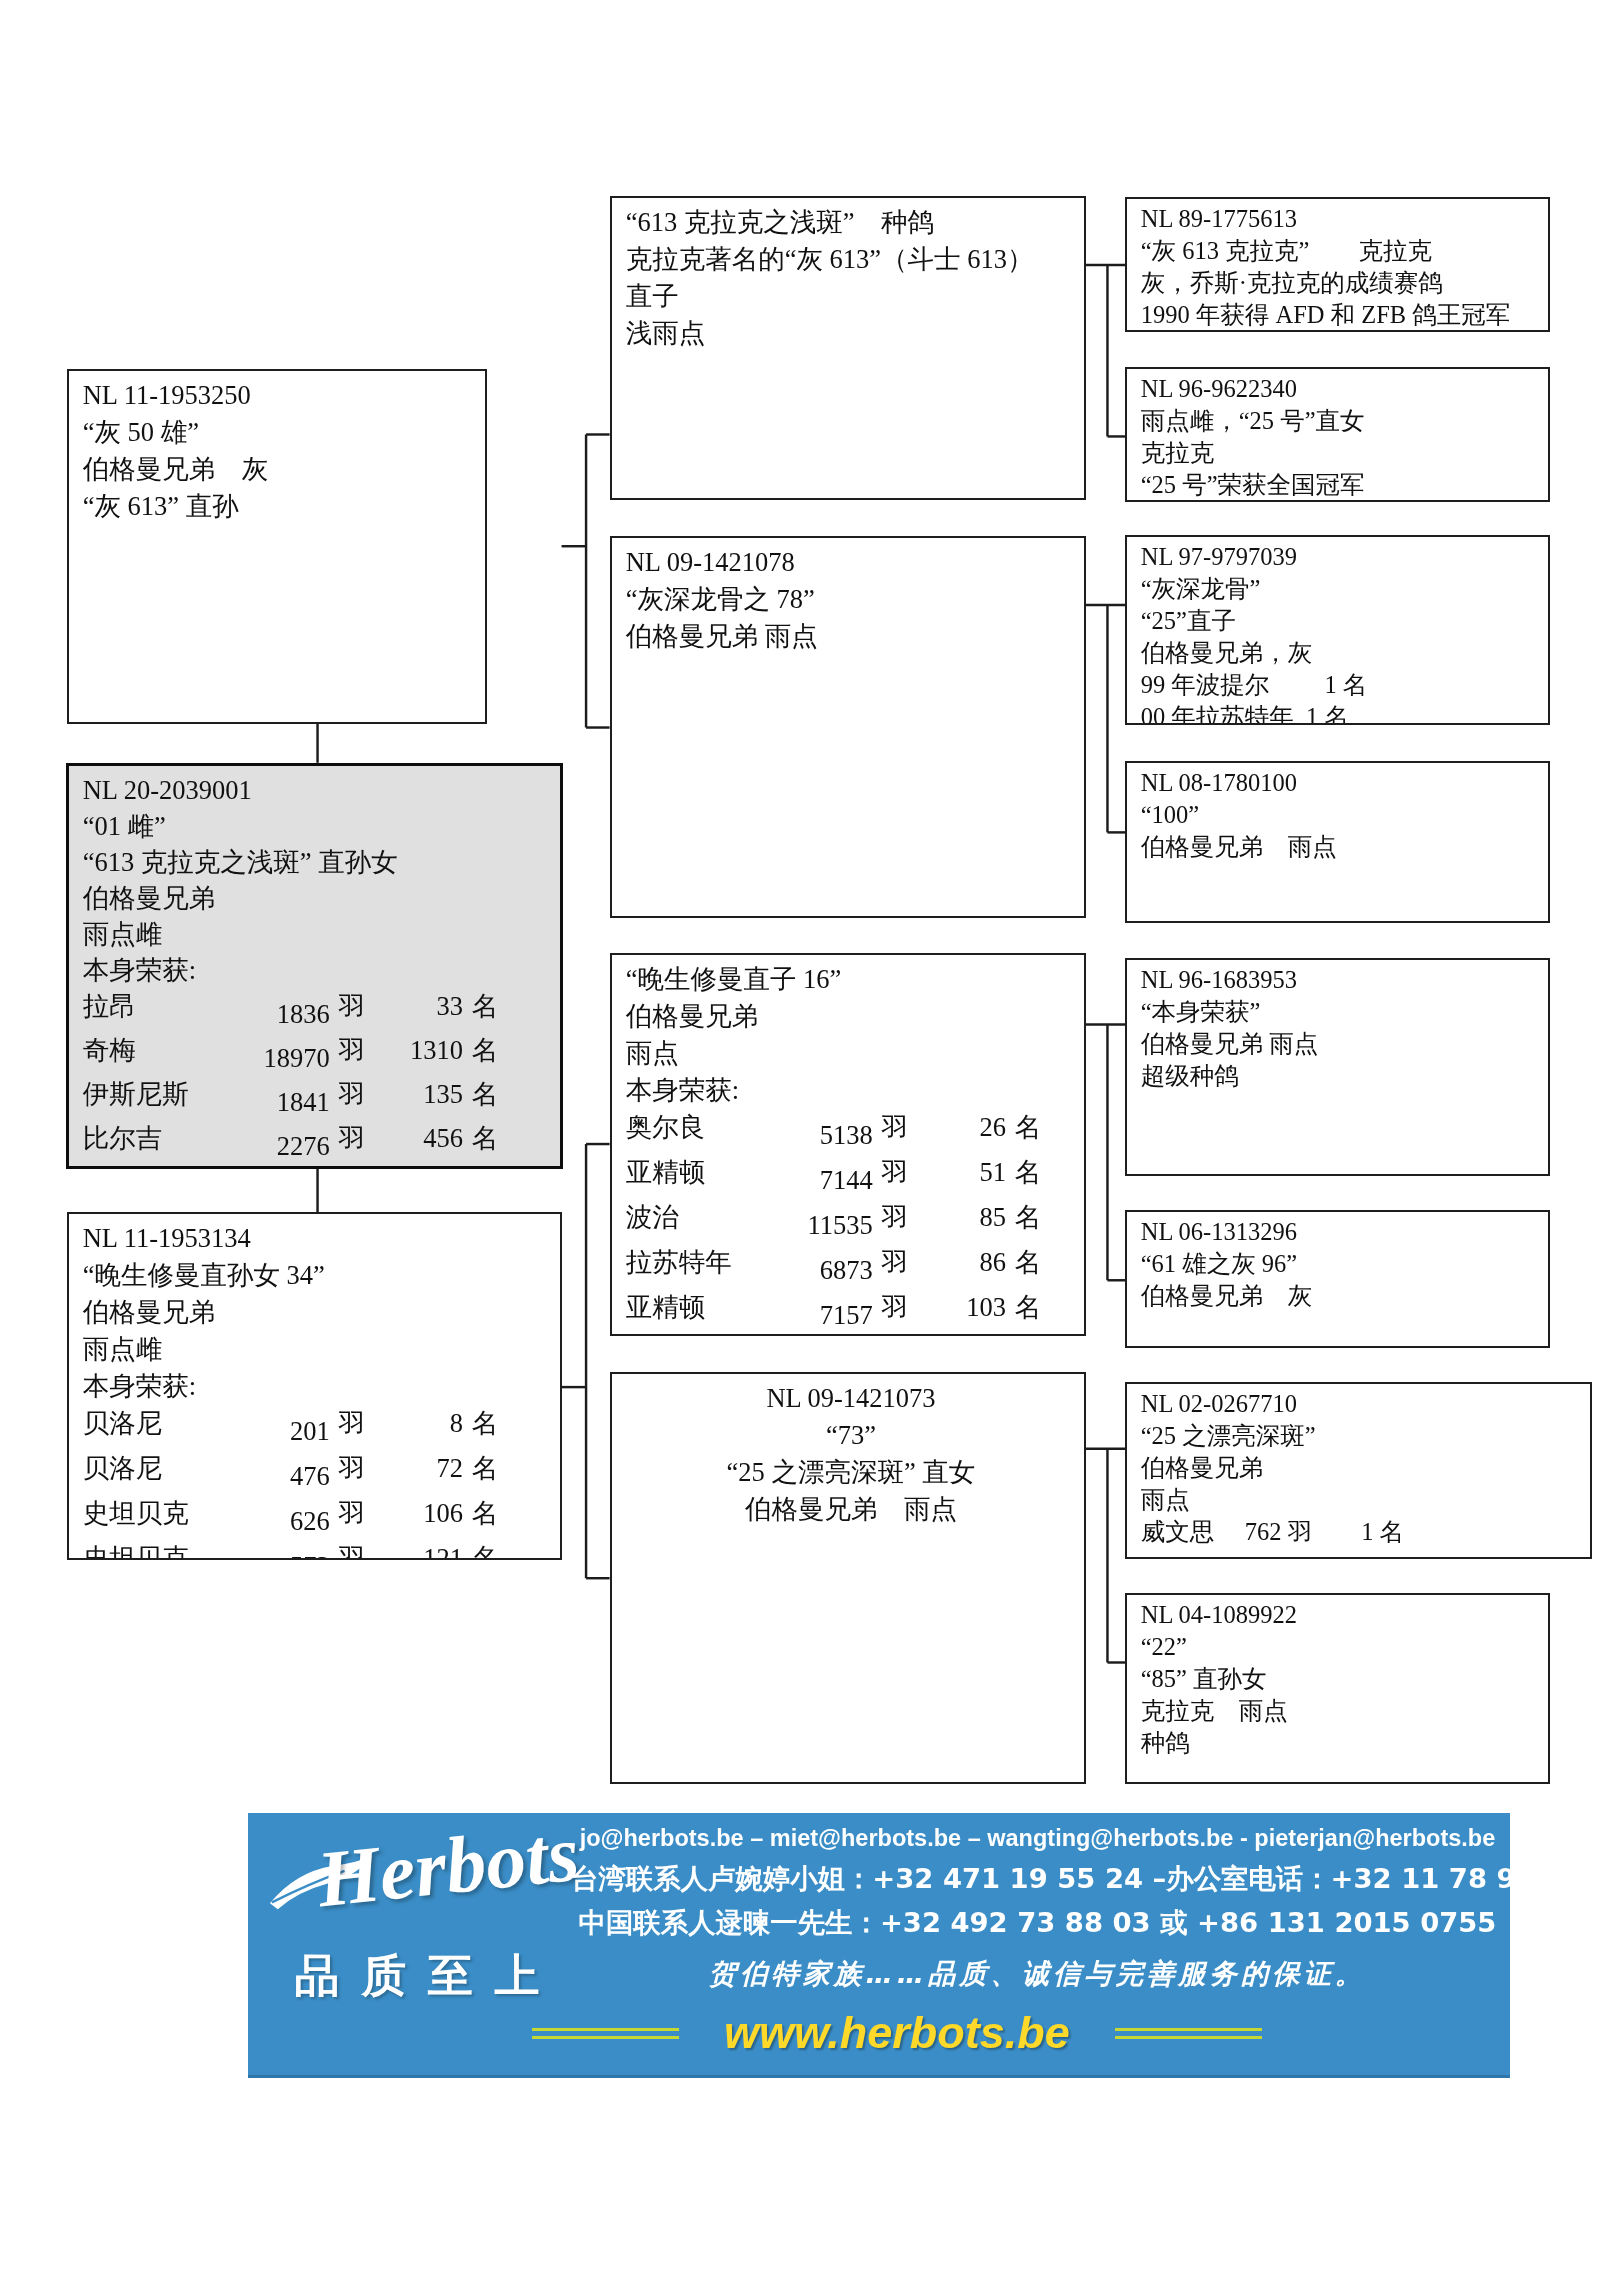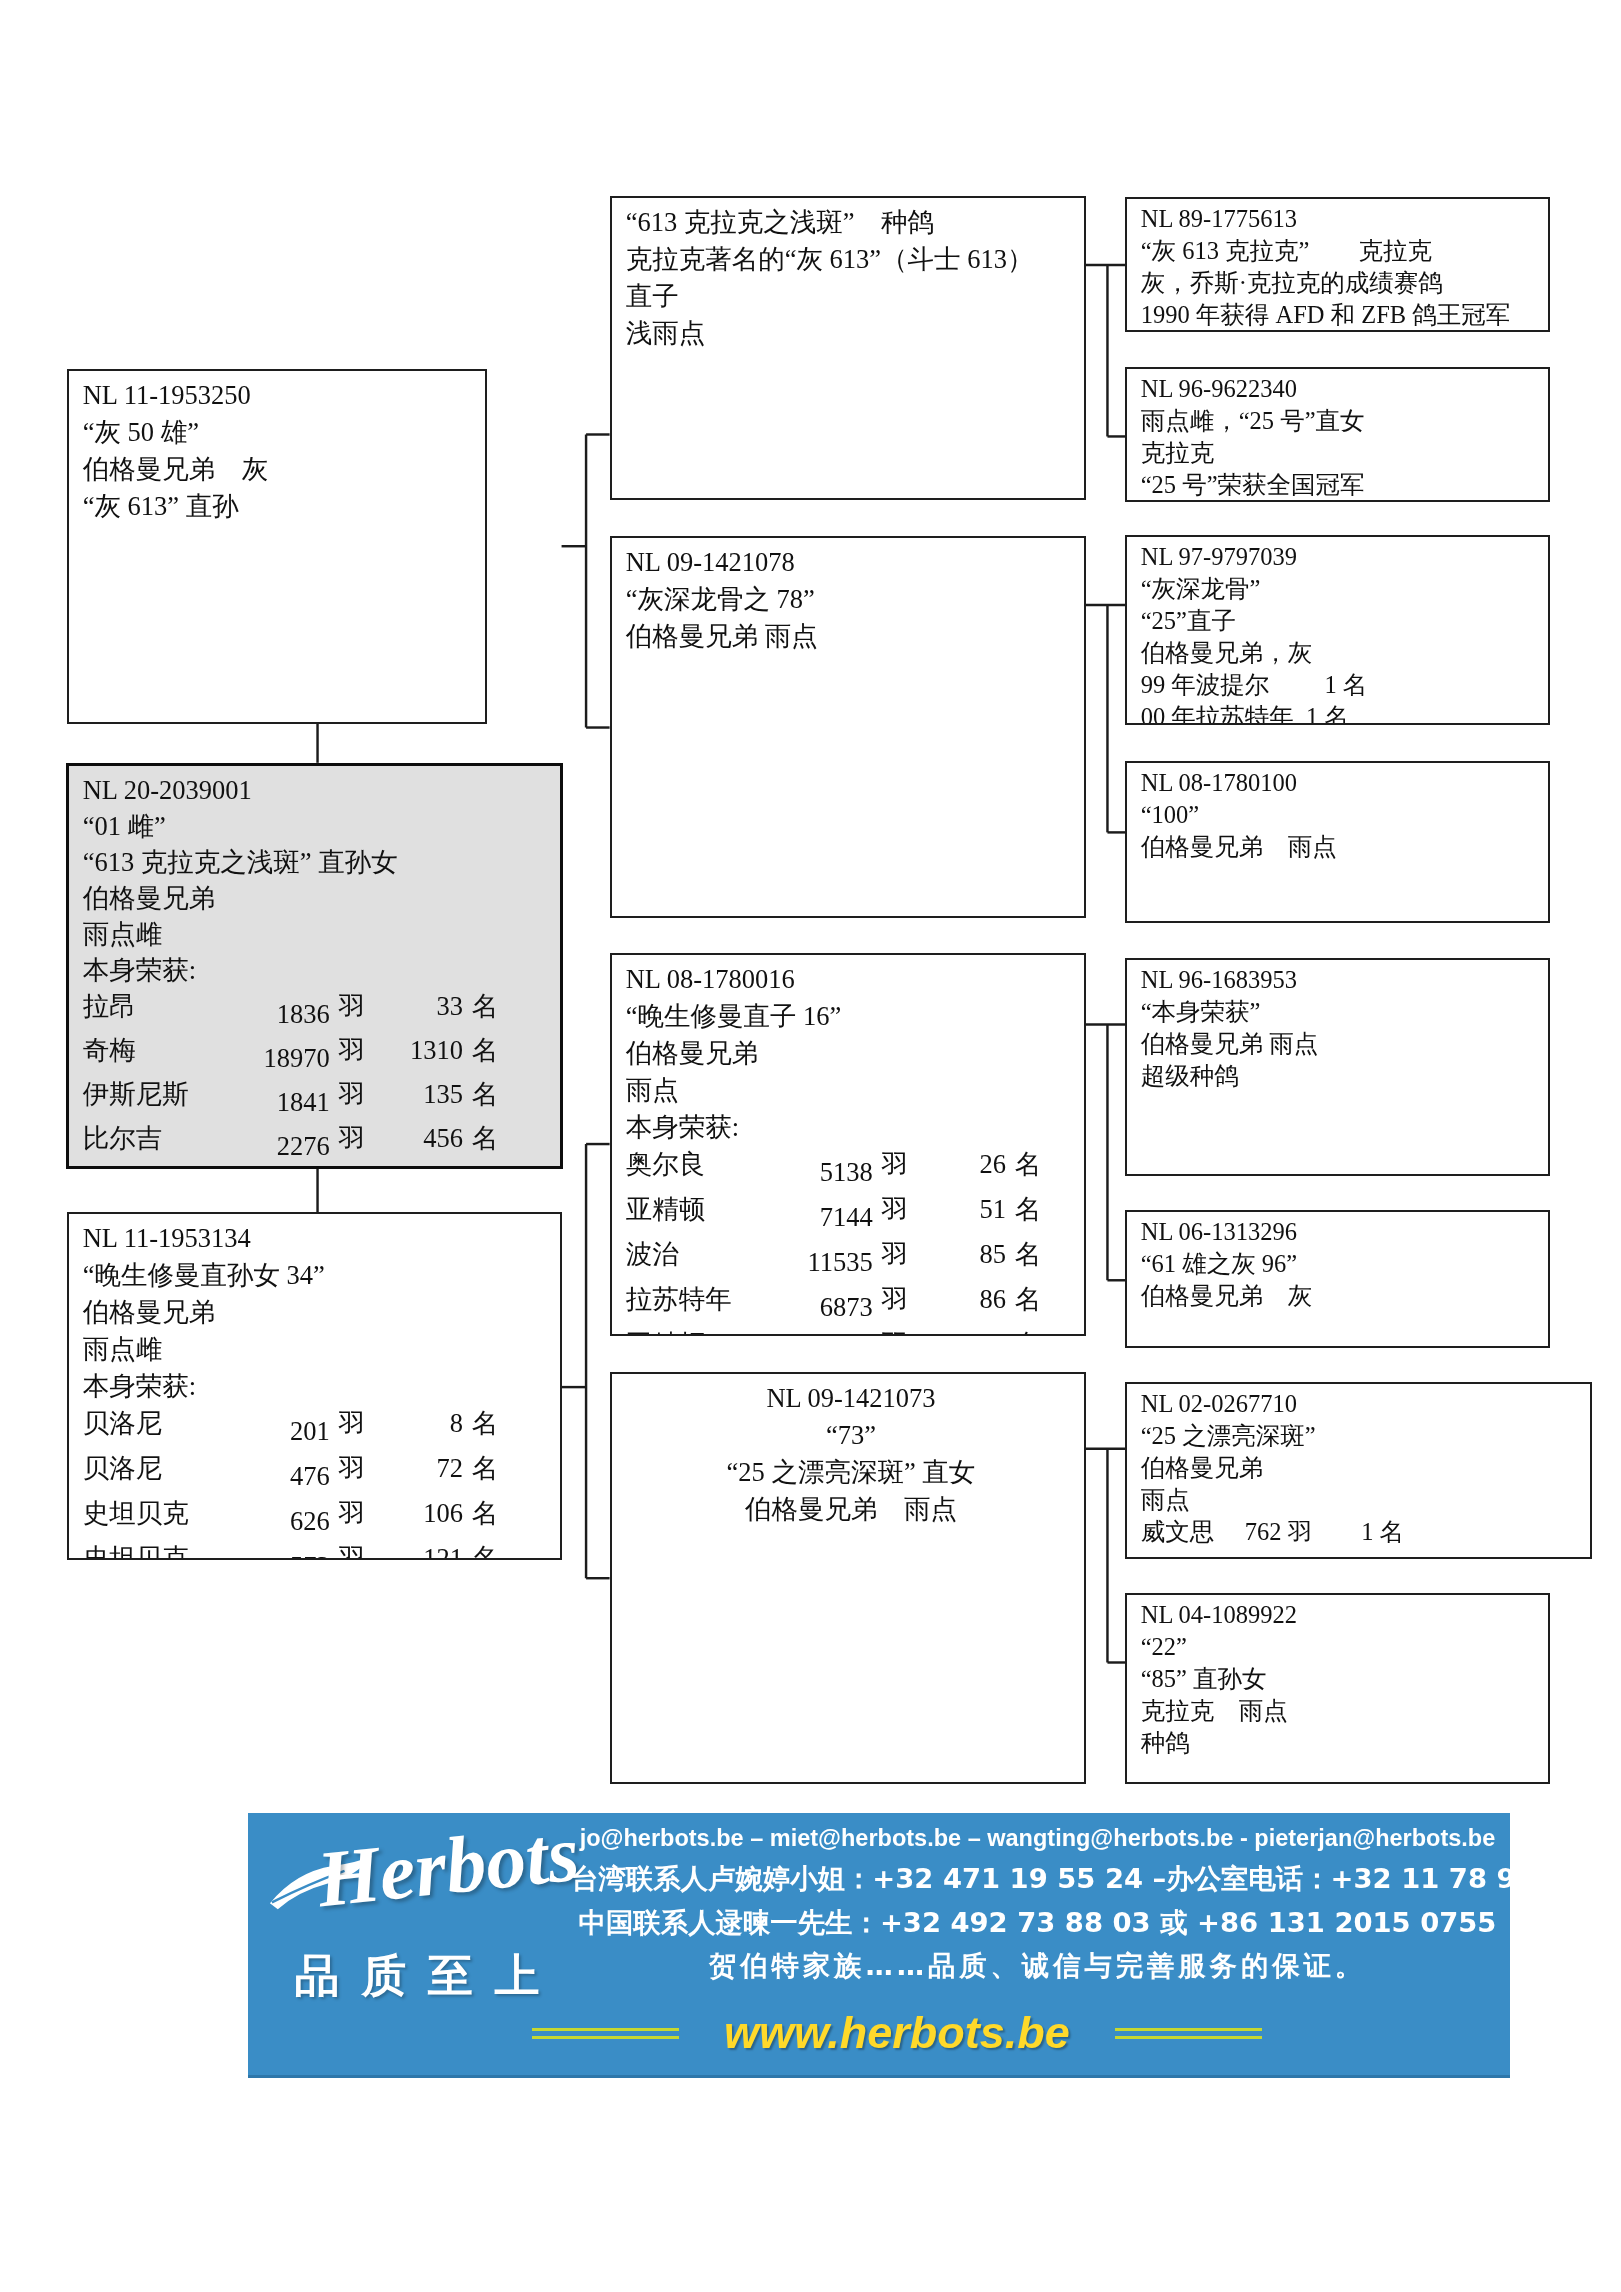--- a/index.html
+++ b/index.html
@@ -71,22 +71,22 @@
   .bemails{
     font-family:"Liberation Sans","DejaVu Sans",sans-serif;
     font-weight:bold;font-size:23.5px;white-space:nowrap;overflow:hidden;
   }
   .bcontact{
     font-family:"DejaVu Sans","Liberation Sans",sans-serif;
     font-weight:bold;font-size:27.4px;margin-top:8.8px;white-space:nowrap;
   }
   .bslogan{
     font-family:"DejaVu Sans","Liberation Sans",sans-serif;
-    font-weight:bold;font-size:27.4px;
-    margin-top:7px;letter-spacing:3.9px;white-space:nowrap;
+    font-weight:bold;font-style:italic;font-size:27.4px;
+    margin-top:15px;letter-spacing:3.9px;white-space:nowrap;
   }
   .bwebrow{
     position:absolute;left:284px;bottom:15.7px;
     display:flex;align-items:center;gap:45px;
   }
   .dblline{
     width:147px;height:10.8px;box-sizing:border-box;
     border-top:3.9px solid #c6d831;border-bottom:3.9px solid #c6d831;
   }
   .bweb{
@@ -170,21 +170,20 @@
     <div class="bline">克拉克著名的“灰 613”（斗士 613）</div>
     <div class="bline">直子</div>
     <div class="bline">浅雨点</div>
   </div>
 <div class="box b-m2">
     <div class="bline">NL 09-1421078</div>
     <div class="bline">“灰深龙骨之 78”</div>
     <div class="bline">伯格曼兄弟 雨点</div>
   </div>
 <div class="box b-m3">
-    <div class="bline">NL 08-1780016</div>
     <div class="bline">“晚生修曼直子 16”</div>
     <div class="bline">伯格曼兄弟</div>
     <div class="bline">雨点</div>
     <div class="bline">本身荣获:</div>
     <div class="rrow"><span class="rname">奥尔良</span><span class="rcnt">5138</span><span class="runit">羽</span><span class="rpl">26</span><span class="runit">名</span></div>
     <div class="rrow"><span class="rname">亚精顿</span><span class="rcnt">7144</span><span class="runit">羽</span><span class="rpl">51</span><span class="runit">名</span></div>
     <div class="rrow"><span class="rname">波治</span><span class="rcnt">11535</span><span class="runit">羽</span><span class="rpl">85</span><span class="runit">名</span></div>
     <div class="rrow"><span class="rname">拉苏特年</span><span class="rcnt">6873</span><span class="runit">羽</span><span class="rpl">86</span><span class="runit">名</span></div>
     <div class="rrow"><span class="rname">亚精顿</span><span class="rcnt">7157</span><span class="runit">羽</span><span class="rpl">103</span><span class="runit">名</span></div>
   </div>

